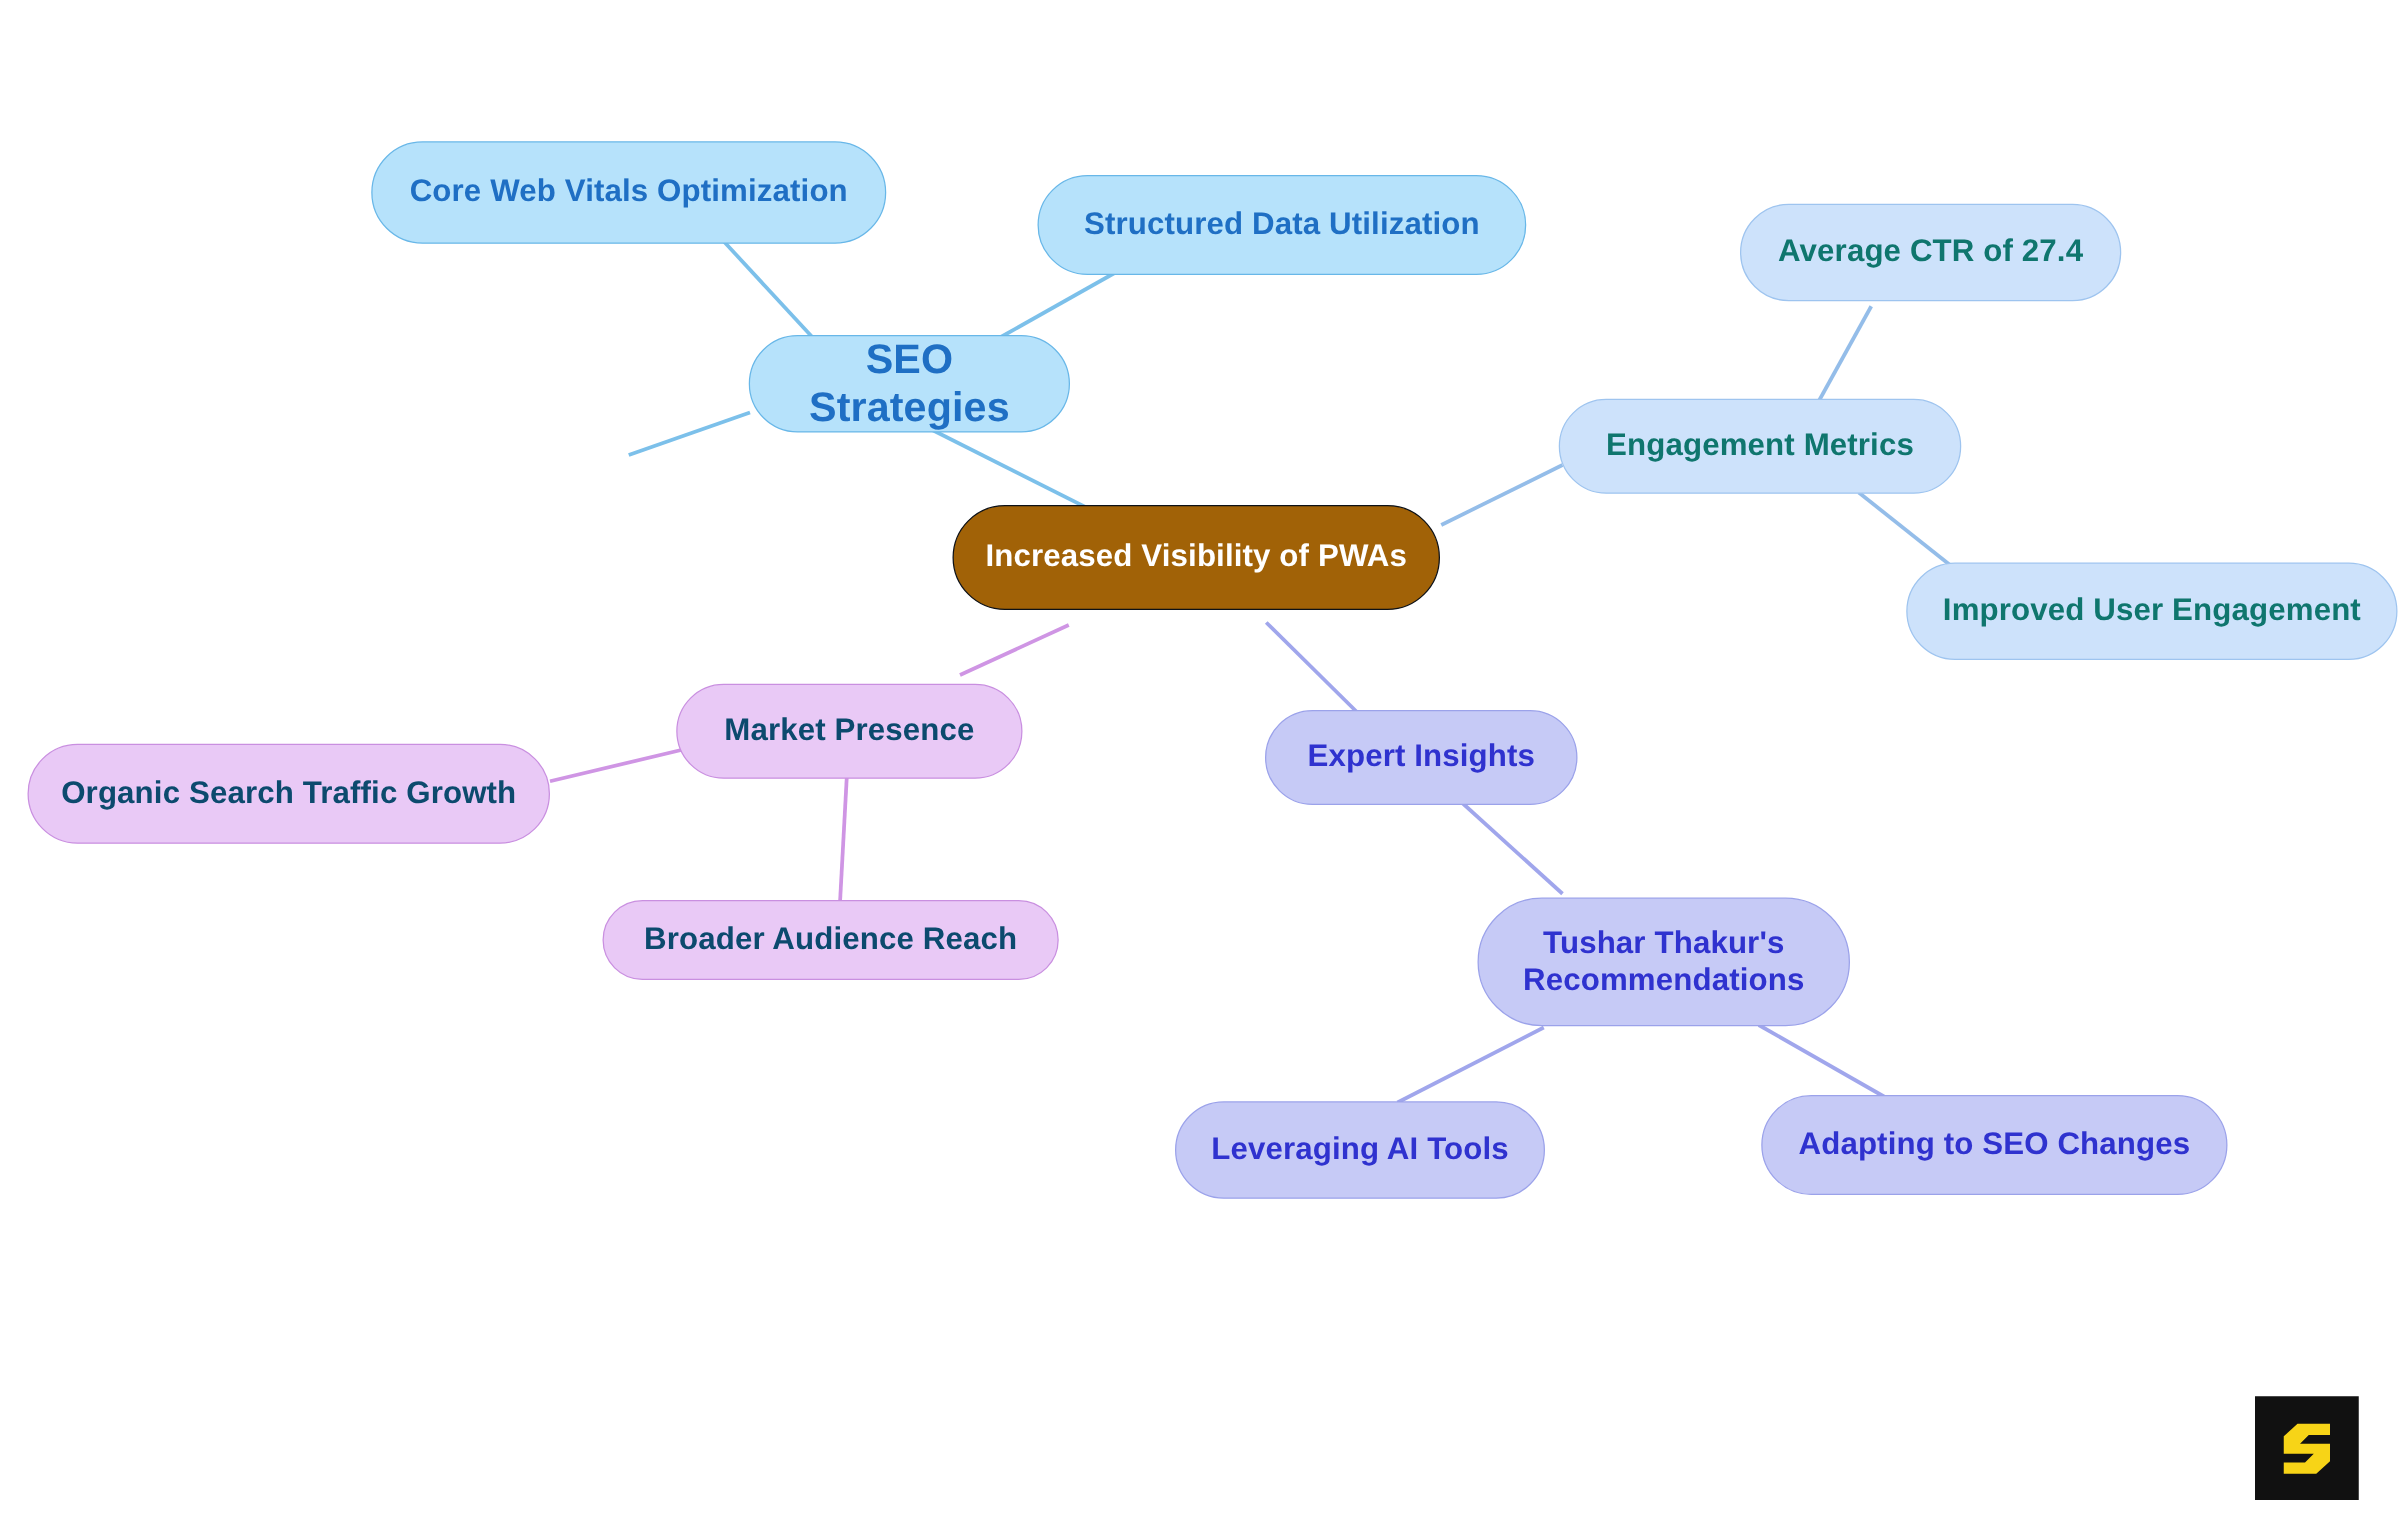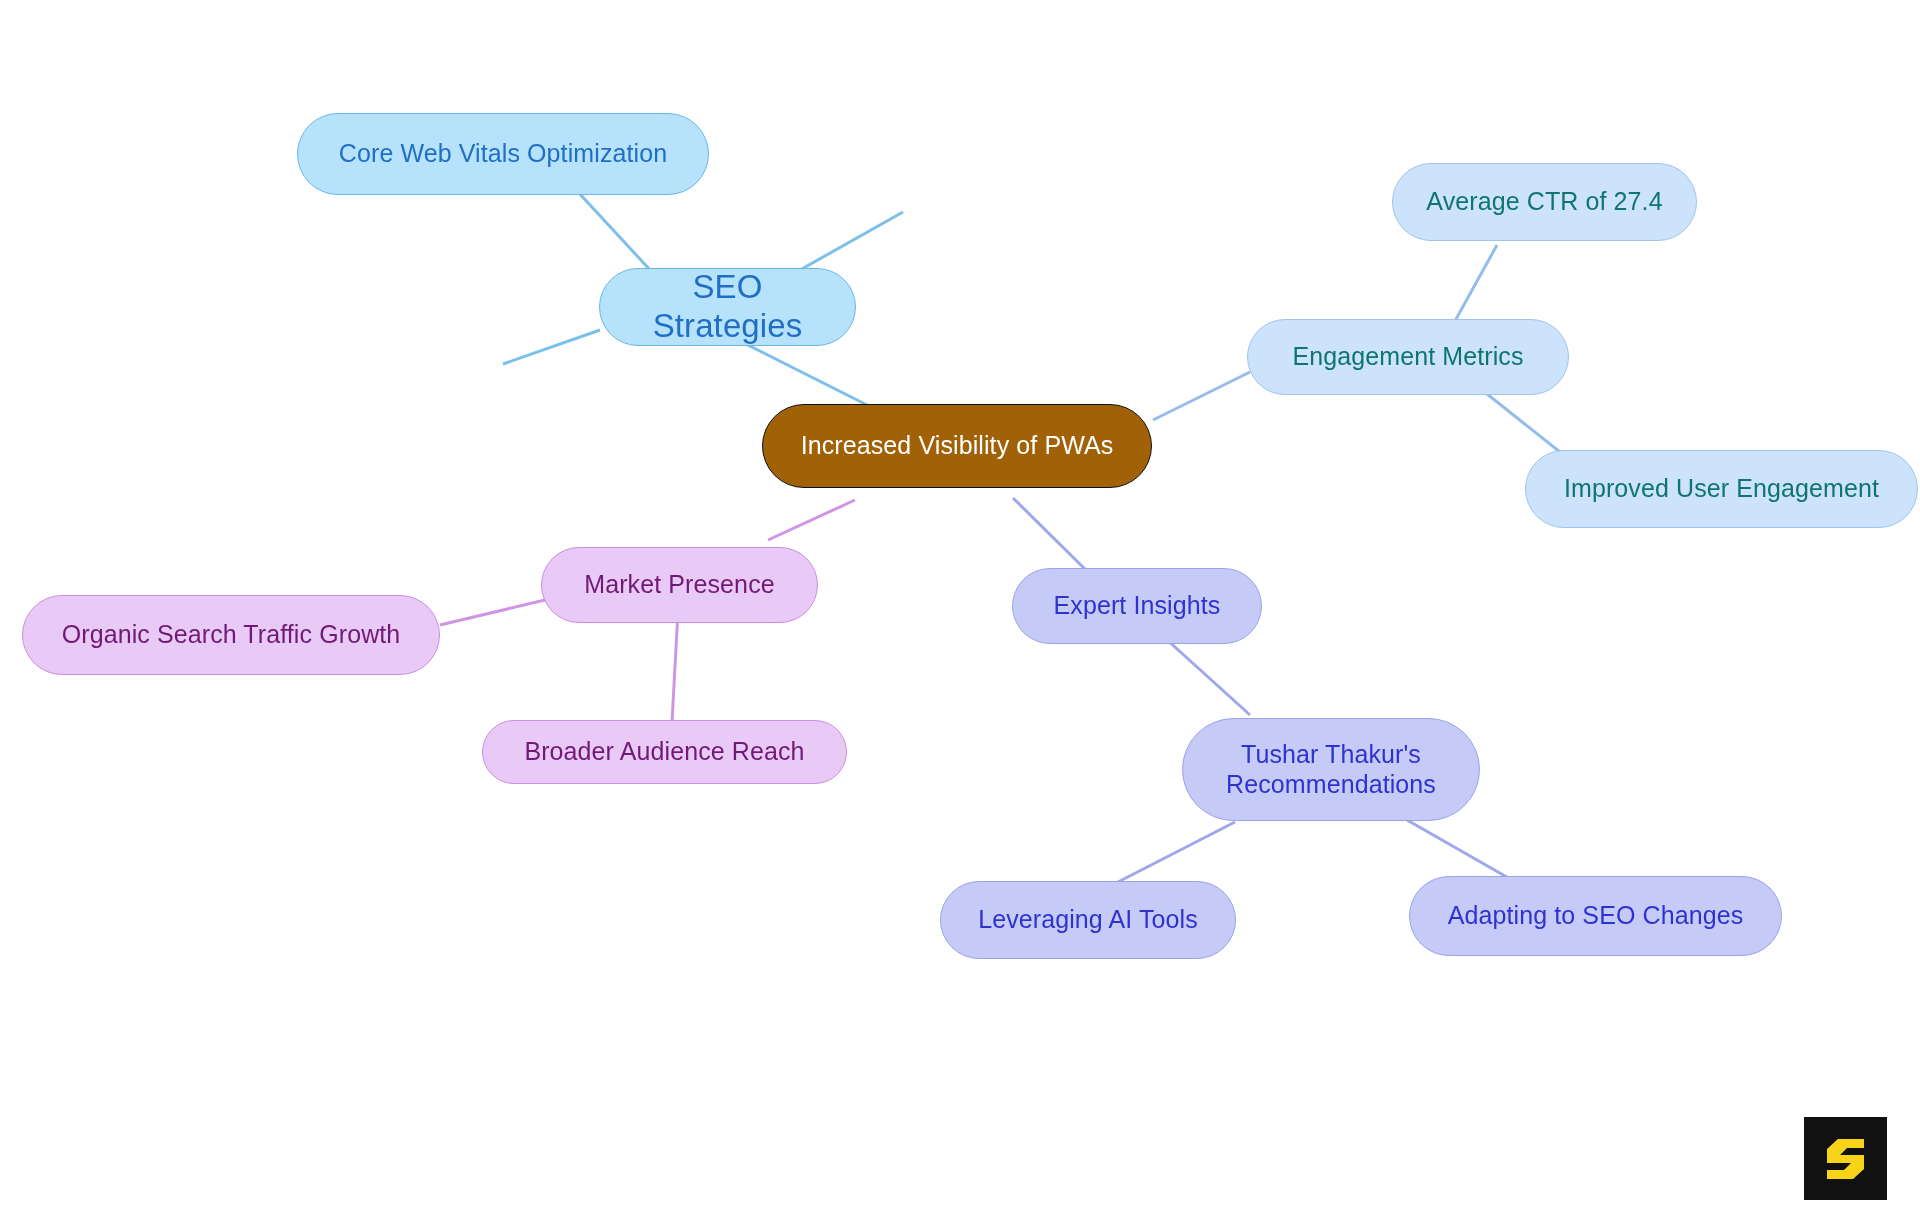--- a/index.html
+++ b/index.html
@@ -32,38 +32,39 @@
     align-items: center;
     justify-content: center;
     text-align: center;
     border-radius: 999px;
     border-style: solid;
     border-width: 1.5px;
     line-height: 1.18;
     white-space: pre-line;
     padding: 0 14px;
     letter-spacing: 0.1px;
+    font-weight: bold;
   }
   
   .c-sky {
     background: #b6e2fb;
     border-color: #68b7e8;
     color: #1f6fc4;
   }
   
   .c-powder {
     background: #cde2fb;
     border-color: #9ec4ef;
     color: #0f766e;
   }
   
   .c-lilac {
     background: #e9c9f6;
     border-color: #c98fe0;
-    color: #701a75;
+    color: #0c4a6e;
   }
   
   .c-peri {
     background: #c6caf6;
     border-color: #9ba2ea;
     color: #2f32cf;
   }
   
   .c-root {
     background: #a16207;
@@ -124,20 +125,23 @@
   </div>
 
   <div class="node c-sky" style="left:599px; top:268px; width:257px; height:78px; font-size:33px;">
     <span class="node-label">SEO Strategies</span>
   </div>
 
   <div class="node c-sky" style="left:297px; top:113px; width:412px; height:82px; font-size:25px;">
     <span class="node-label">Core Web Vitals Optimization</span>
   </div>
 
+  <div class="node c-sky" style="left:830px; top:140px; width:391px; height:80px; font-size:25px;">
+    <span class="node-label">Structured Data Utilization</span>
+  </div>
 
 
   <div class="node c-powder" style="left:1247px; top:319px; width:322px; height:76px; font-size:25px;">
     <span class="node-label">Engagement Metrics</span>
   </div>
 
   <div class="node c-powder" style="left:1392px; top:163px; width:305px; height:78px; font-size:25px;">
     <span class="node-label">Average CTR of 27.4</span>
   </div>
 

